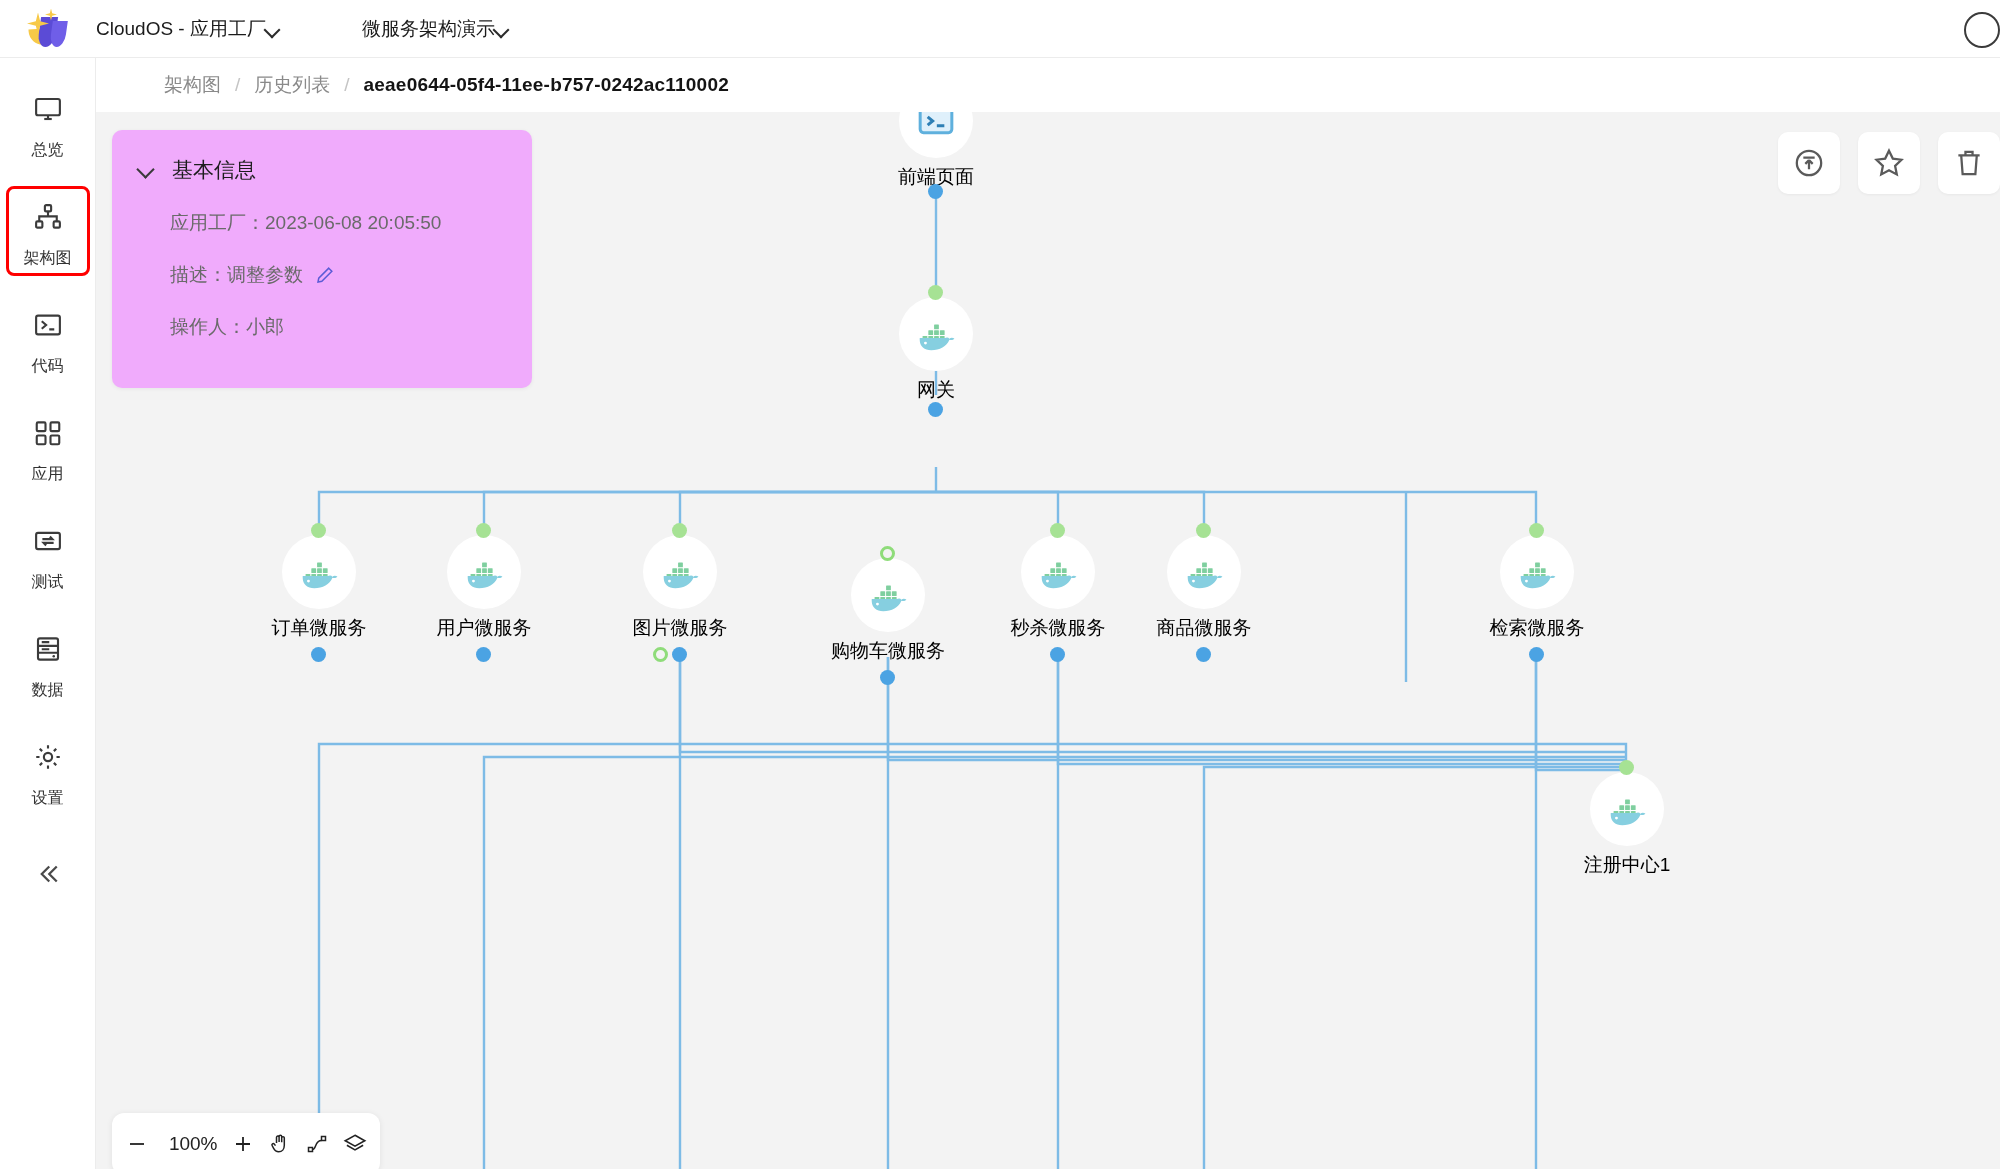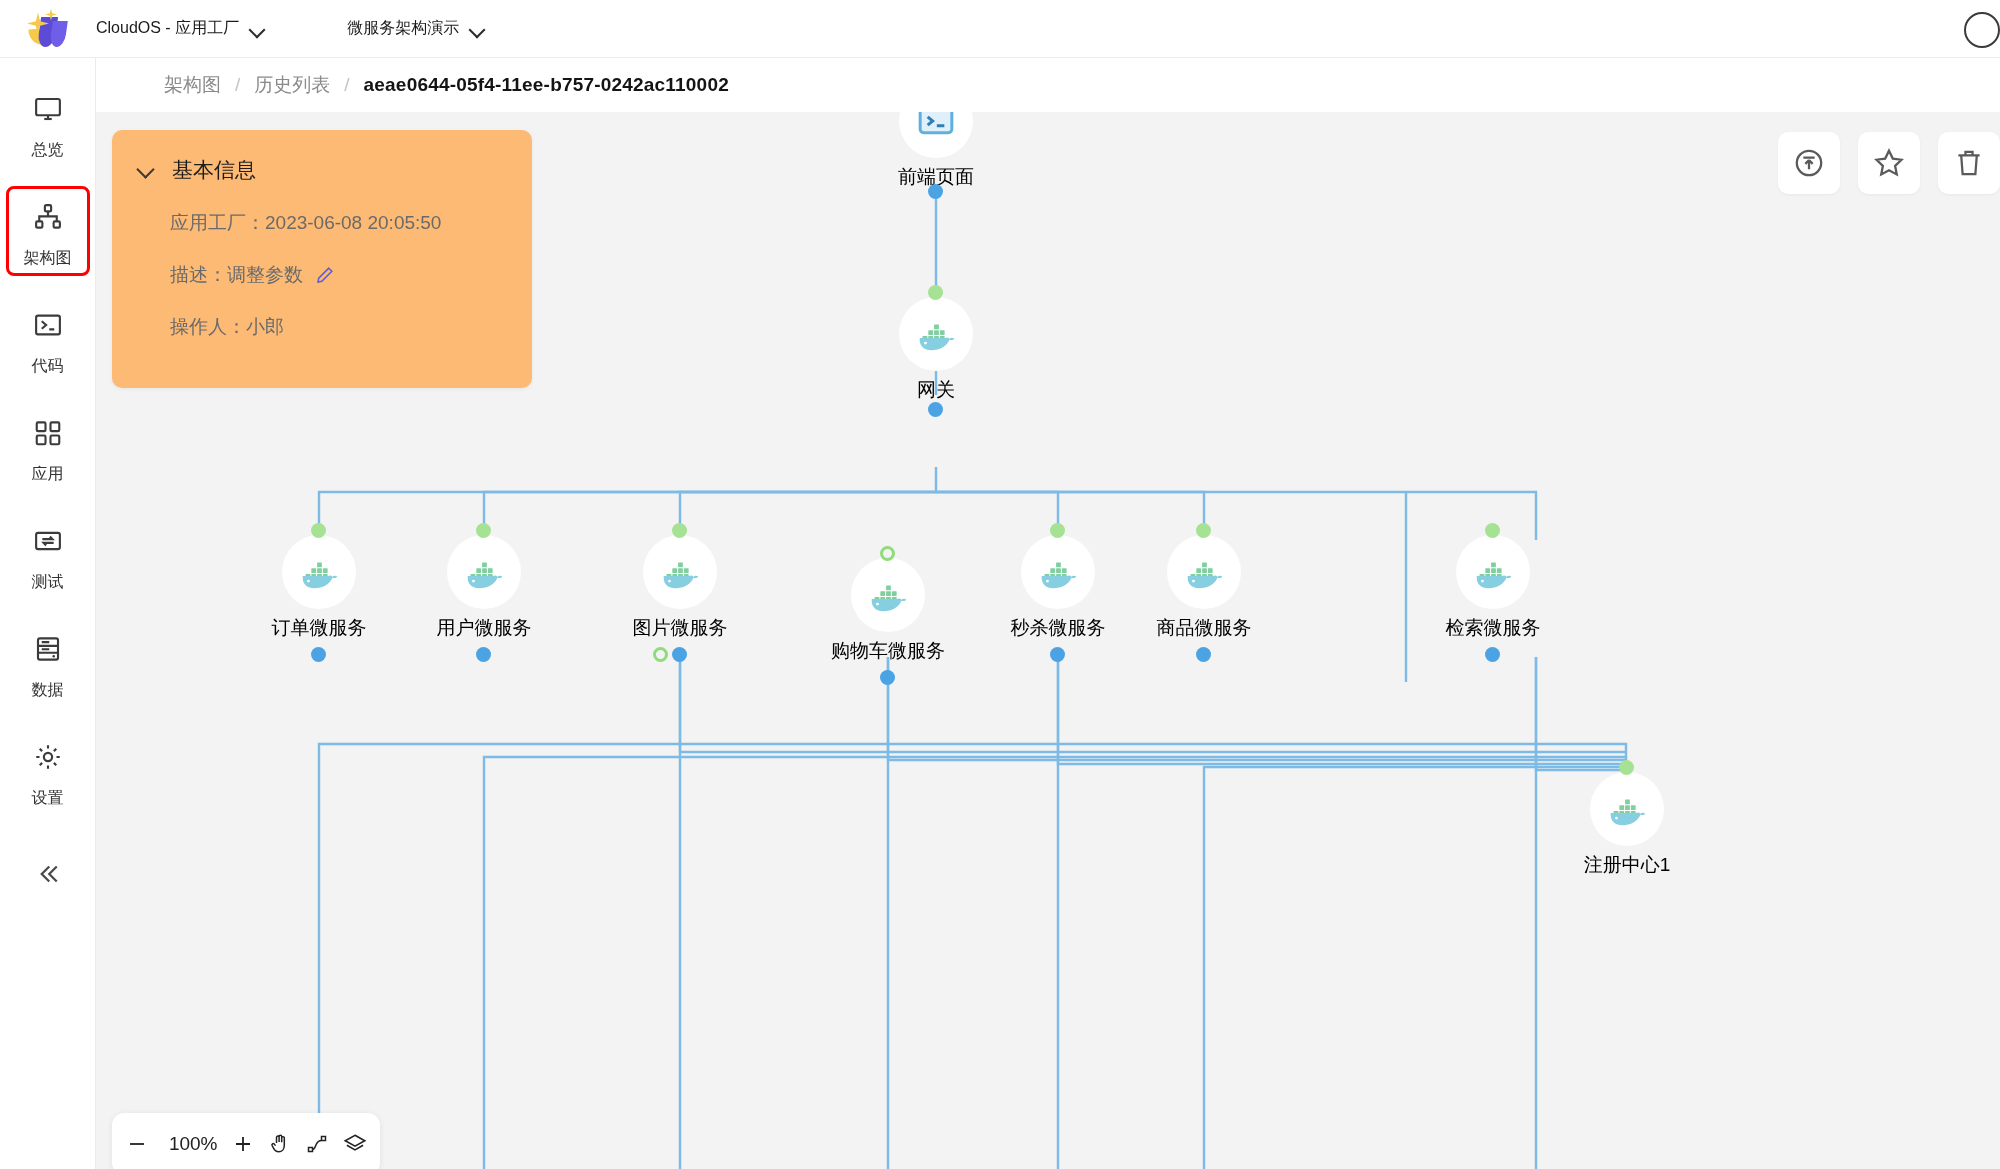--- a/index.html
+++ b/index.html
@@ -37,22 +37,22 @@
   .logo .star-sm {
     position: absolute; top: 0px; left: 18px; width: 12px; height: 12px;
     background: #f7c948;
     clip-path: polygon(50% 0%, 60% 40%, 100% 50%, 60% 60%, 50% 100%, 40% 60%, 0% 50%, 40% 40%);
   }
   .logo .tail {
     position: absolute; bottom: 4px; left: 2px; width: 16px; height: 16px;
     background: #f7c948; border-radius: 0 0 0 14px; transform: rotate(-4deg);
   }
   .app-select, .proj-select {
-    display: flex; align-items: center; gap: 12px;
-    font-size: 16px; color: #1b1b1b; cursor: pointer; text-align: right;
+    display: flex; align-items: center; gap: 0;
+    font-size: 19px; color: #1b1b1b; cursor: pointer; text-align: right;
   }
   .app-select { margin-left: 0px; }
   .proj-select { margin-left: 82px; }
   .chev { width: 14px; height: 9px; position: relative; }
   .chev::before {
     content: ""; position: absolute; left: 0; top: 0;
     width: 10px; height: 10px;
     border-right: 2px solid #2b2b2b; border-bottom: 2px solid #2b2b2b;
     transform: rotate(45deg); transform-origin: center;
   }
@@ -93,21 +93,21 @@
 
   
   .canvas {
     position: absolute; top: 112px; left: 96px;
     width: 1904px; height: 1057px; background: #f3f3f3; overflow: hidden;
   }
 
   
   .info-card {
     position: absolute; left: 16px; top: 18px; width: 420px; height: 258px;
-    background: #fdba74; border-radius: 10px; box-shadow: 0 1px 4px rgba(0,0,0,.06);
+    background: #f0abfc; border-radius: 10px; box-shadow: 0 1px 4px rgba(0,0,0,.06);
     padding: 26px 0 0 0;
   }
   .info-head {
     display: flex; align-items: center; gap: 18px; padding-left: 26px;
     font-size: 21px; color: #1d1d1d; cursor: pointer;
   }
   .caret-down { width: 16px; height: 16px; position: relative; }
   .caret-down::before {
     content: ""; position: absolute; left: 1px; top: 1px;
     width: 11px; height: 11px;
@@ -501,21 +501,21 @@
           </g>
           <path d="M7 30c0 7 5 11 12 11 9 0 16-4 19-11 2 .8 4 .3 5.2-1.3-2-1.4-4.2-1-5.2.2-1-1.4-3-1.6-4.6-.6H7z" fill="#86cfe0"></path>
           <circle cx="13" cy="33.5" r="1.5" fill="#fff"></circle>
         </svg>
       </div>
       <div class="node-label">商品微服务</div>
       <span class="port port-green" style="left:57px; top:-12px;"></span>
       <span class="port port-blue" style="left:57px; top:112px;"></span>
     </div>
 
-    <div class="node" style="left:1332px; top:423px;font-family:Liberation Serif, serif;">
+    <div class="node" style="left:1376px; top:423px;font-family:Liberation Serif, serif;">
       <div class="node-circle">
         <svg width="46" height="46" viewBox="0 0 48 48">
           <g fill="#7fcf9f">
             <rect x="16" y="20" width="5" height="5" rx=".6"></rect>
               <rect x="22" y="20" width="5" height="5" rx=".6"></rect>
             <rect x="28" y="20" width="5" height="5" rx=".6"></rect>
               <rect x="22" y="14" width="5" height="5" rx=".6"></rect>
             <rect x="10" y="26" width="5" height="5" rx=".6"></rect>
               <rect x="16" y="26" width="5" height="5" rx=".6"></rect>
             <rect x="22" y="26" width="5" height="5" rx=".6"></rect>

